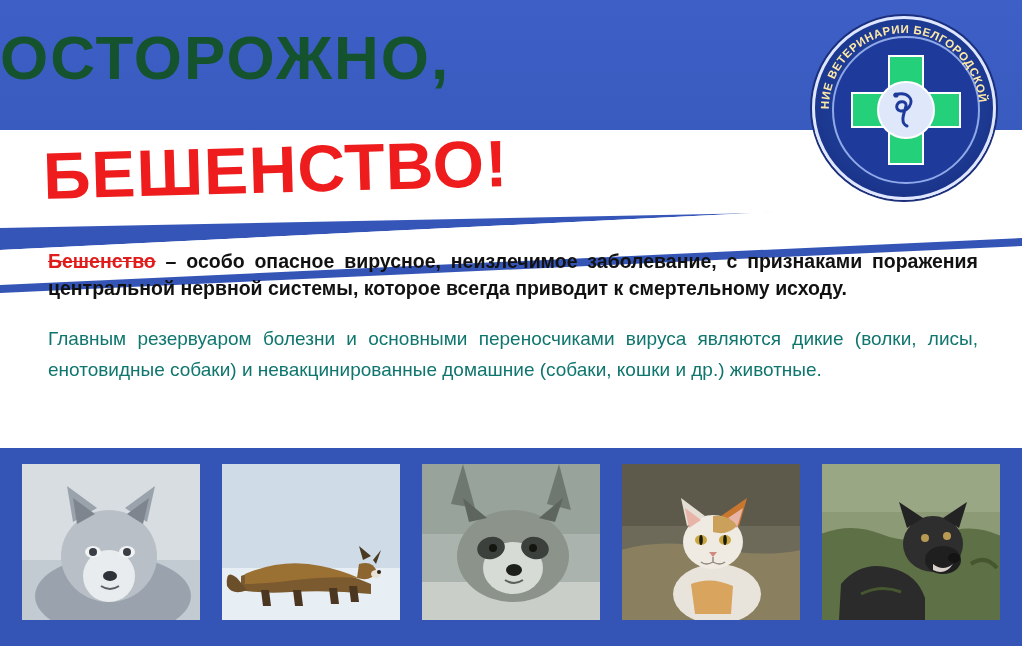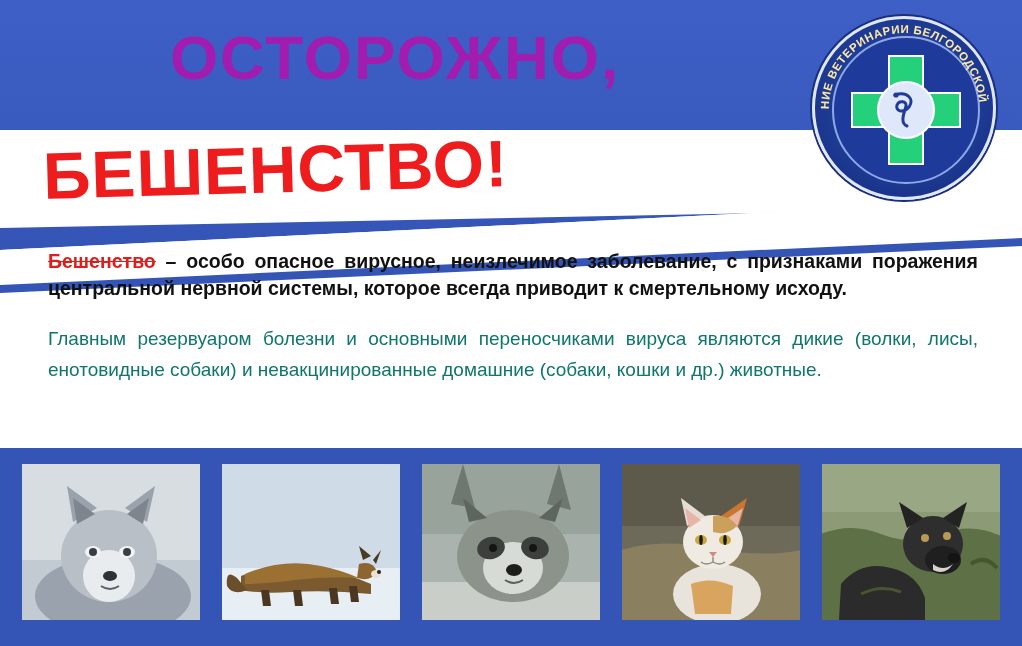--- a/index.html
+++ b/index.html
@@ -59,22 +59,21 @@
     background: #ffffff;
     clip-path: polygon(0 0, 1022px -18px, 1022px 78px, 0 98px);
     z-index: 3;
   }
 
   .title-top {
     position: absolute;
     z-index: 4;
     left: 0; top: 22px;
     width: 790px;
-    text-align: center;
-    color: #a21caf;
+    color: #14532d;
     font-size: 62px;
     font-weight: bold;
     letter-spacing: 2px;
     font-family: "Liberation Sans", sans-serif;
   }
   .title-main {
     position: absolute;
     z-index: 5;
     left: 42px;
     top: 138px;

